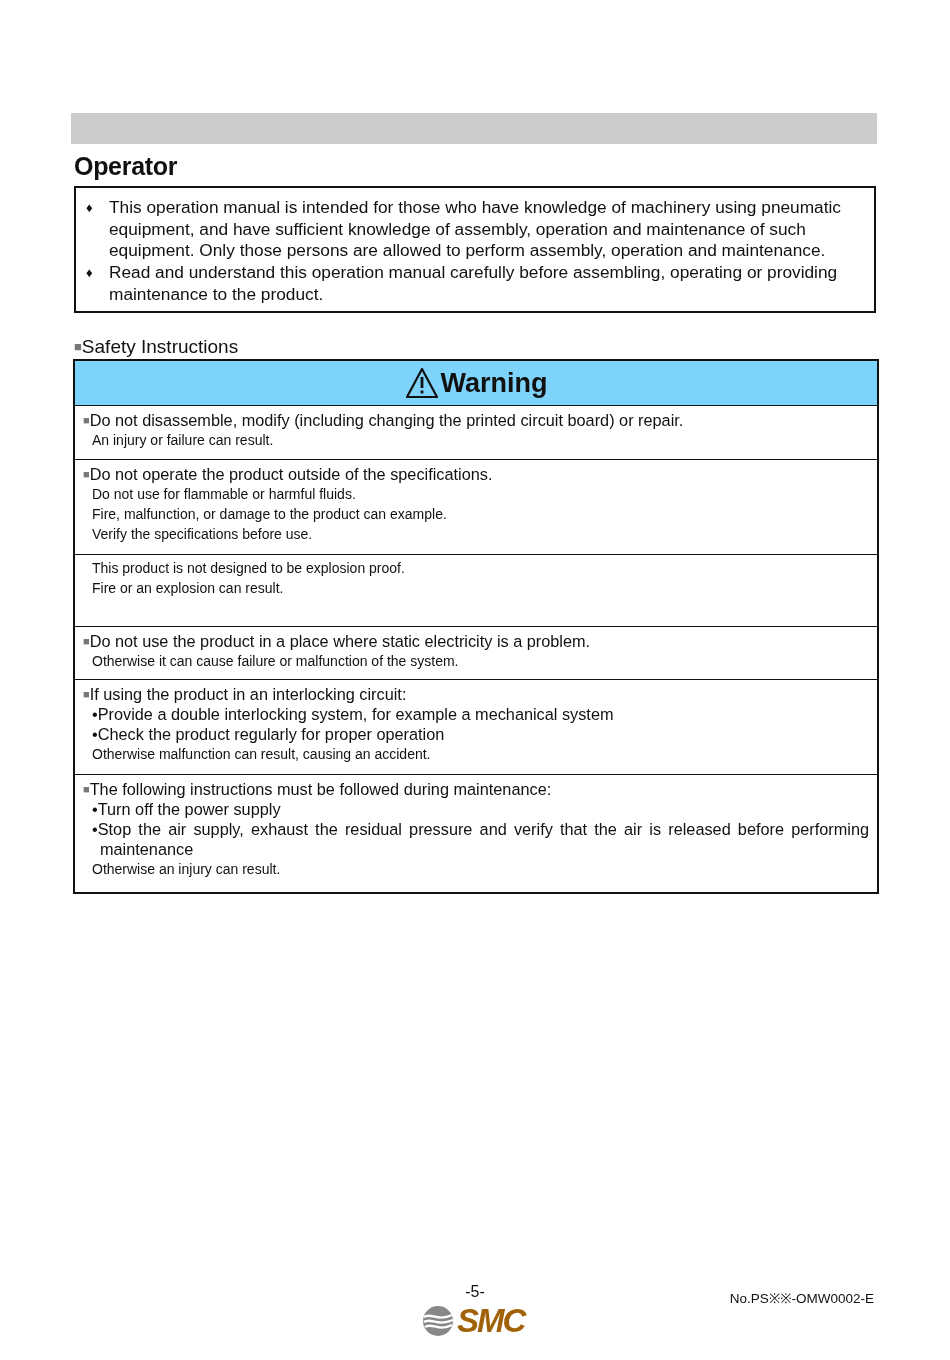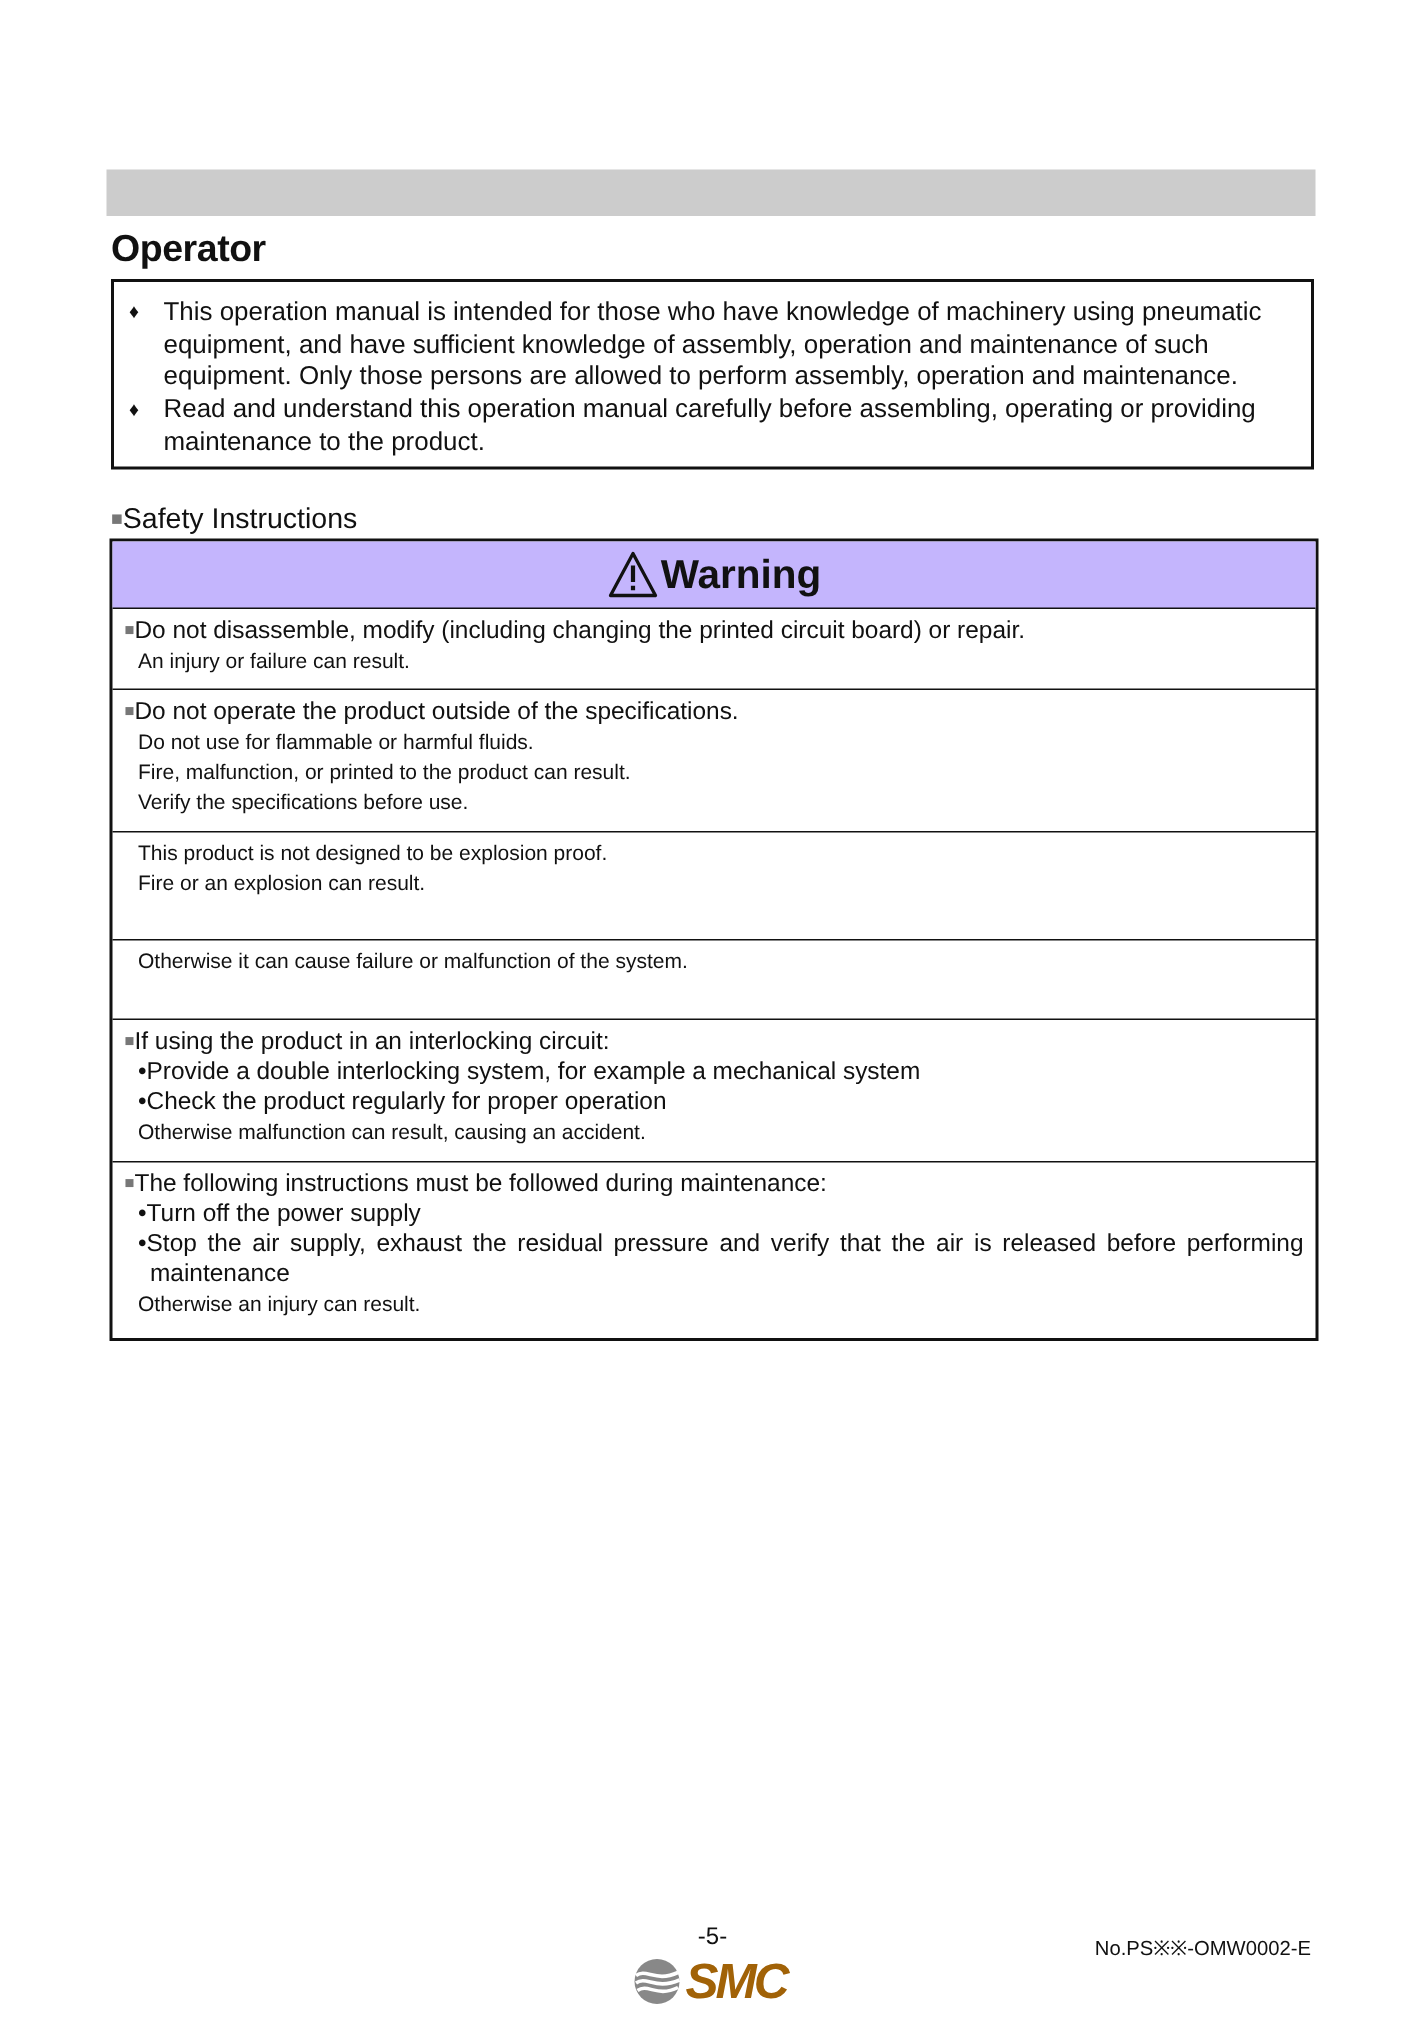--- a/index.html
+++ b/index.html
@@ -29,21 +29,21 @@
     }
     .safety-label {
       position: absolute; left: 74px; top: 336px; font-size: 19px;
     }
     .safety-label .sq { color: #777; font-size: 13px; vertical-align: 2px; }
     .warning-table {
       position: absolute; left: 73px; top: 359px; width: 802px;
       border: 2px solid #111; border-collapse: collapse;
     }
     .warn-head {
-      height: 44px; background: #c4b5fd; border-bottom: 1px solid #111;
+      height: 44px; background: #7dd3fc; border-bottom: 1px solid #111;
       display: flex; align-items: center; justify-content: center;
       font-size: 27px; font-weight: bold;
     }
     .warn-head svg { margin-right: 2px; }
     .warn-row {
       border-bottom: 1px solid #111; padding: 3px 8px 8px 8px; box-sizing: border-box;
     }
     .warn-row:last-child { border-bottom: none; }
     .row-title { font-size: 16.3px; line-height: 20px; margin-top: 1px; }
     .row-title .sq { color: #777; font-size: 11px; vertical-align: 2px; }
@@ -96,30 +96,31 @@
   </div>
 
   <div class="warn-row" style="height:54px;">
     <div class="row-title"><span class="sq">■</span><span>Do not disassemble, modify (including changing the printed circuit board) or repair.</span></div>
     <div class="row-note">An injury or failure can result.</div>
   </div>
 
   <div class="warn-row" style="height:95px;">
     <div class="row-title"><span class="sq">■</span><span>Do not operate the product outside of the specifications.</span></div>
     <div class="row-note">Do not use for flammable or harmful fluids.</div>
-    <div class="row-note">Fire, malfunction, or printed to the product can result.</div>
+    <div class="row-note">Fire, malfunction, or damage to the product can example.</div>
     <div class="row-note">Verify the specifications before use.</div>
   </div>
 
   <div class="warn-row" style="height:72px;">
     <div class="row-note">This product is not designed to be explosion proof.</div>
     <div class="row-note">Fire or an explosion can result.</div>
   </div>
 
   <div class="warn-row" style="height:53px;">
+    <div class="row-title"><span class="sq">■</span><span>Do not use the product in a place where static electricity is a problem.</span></div>
     <div class="row-note">Otherwise it can cause failure or malfunction of the system.</div>
   </div>
 
   <div class="warn-row" style="height:95px;">
     <div class="row-title"><span class="sq">■</span><span>If using the product in an interlocking circuit:</span></div>
     <div class="row-bullet">•<span>Provide a double interlocking system, for example a mechanical system</span></div>
     <div class="row-bullet">•<span>Check the product regularly for proper operation</span></div>
     <div class="row-note">Otherwise malfunction can result, causing an accident.</div>
   </div>
 

